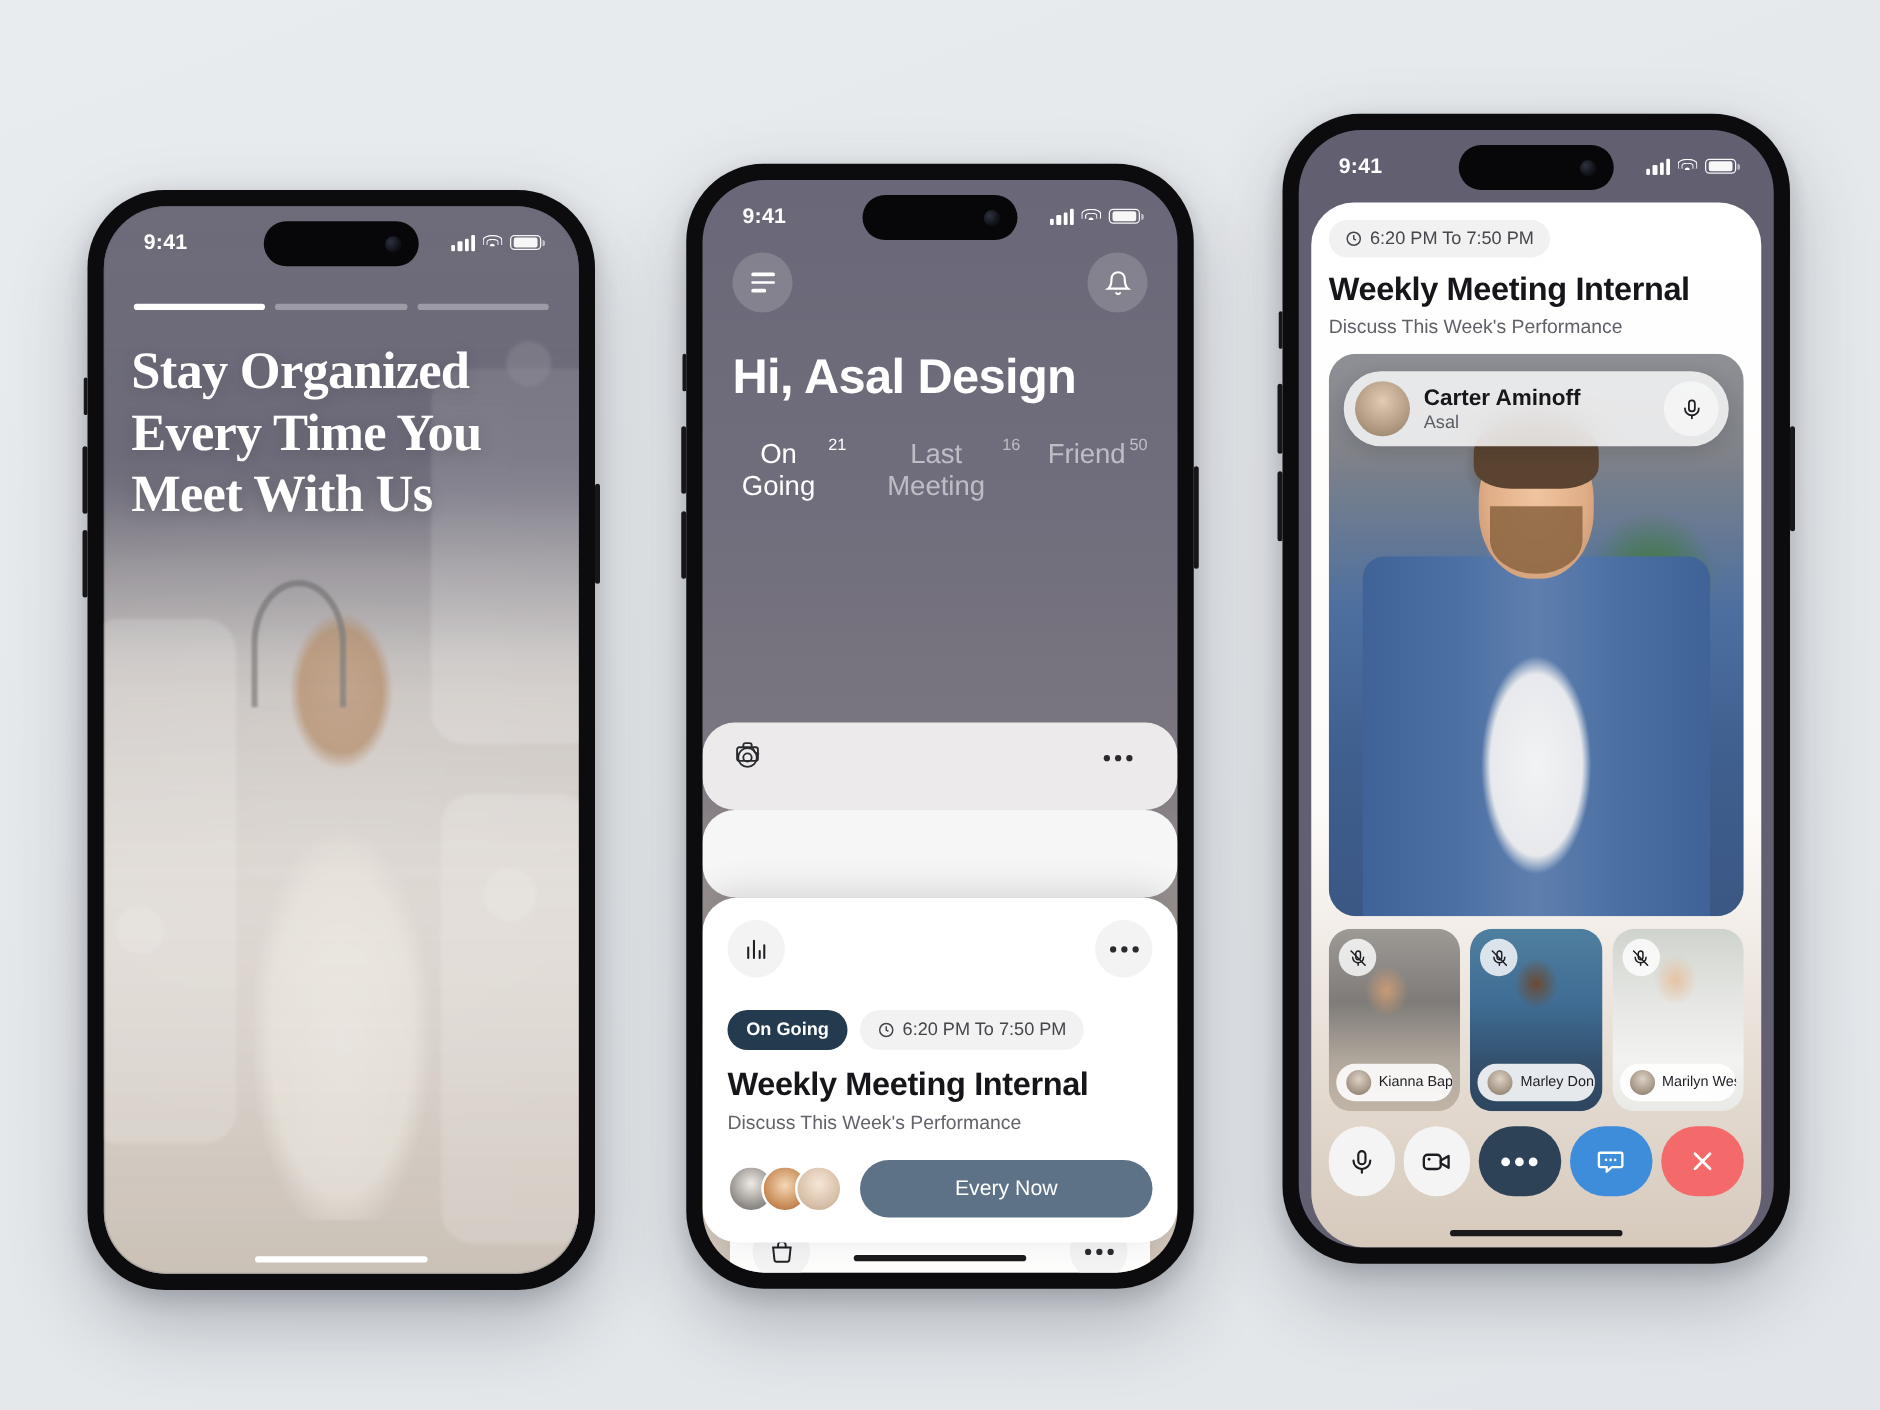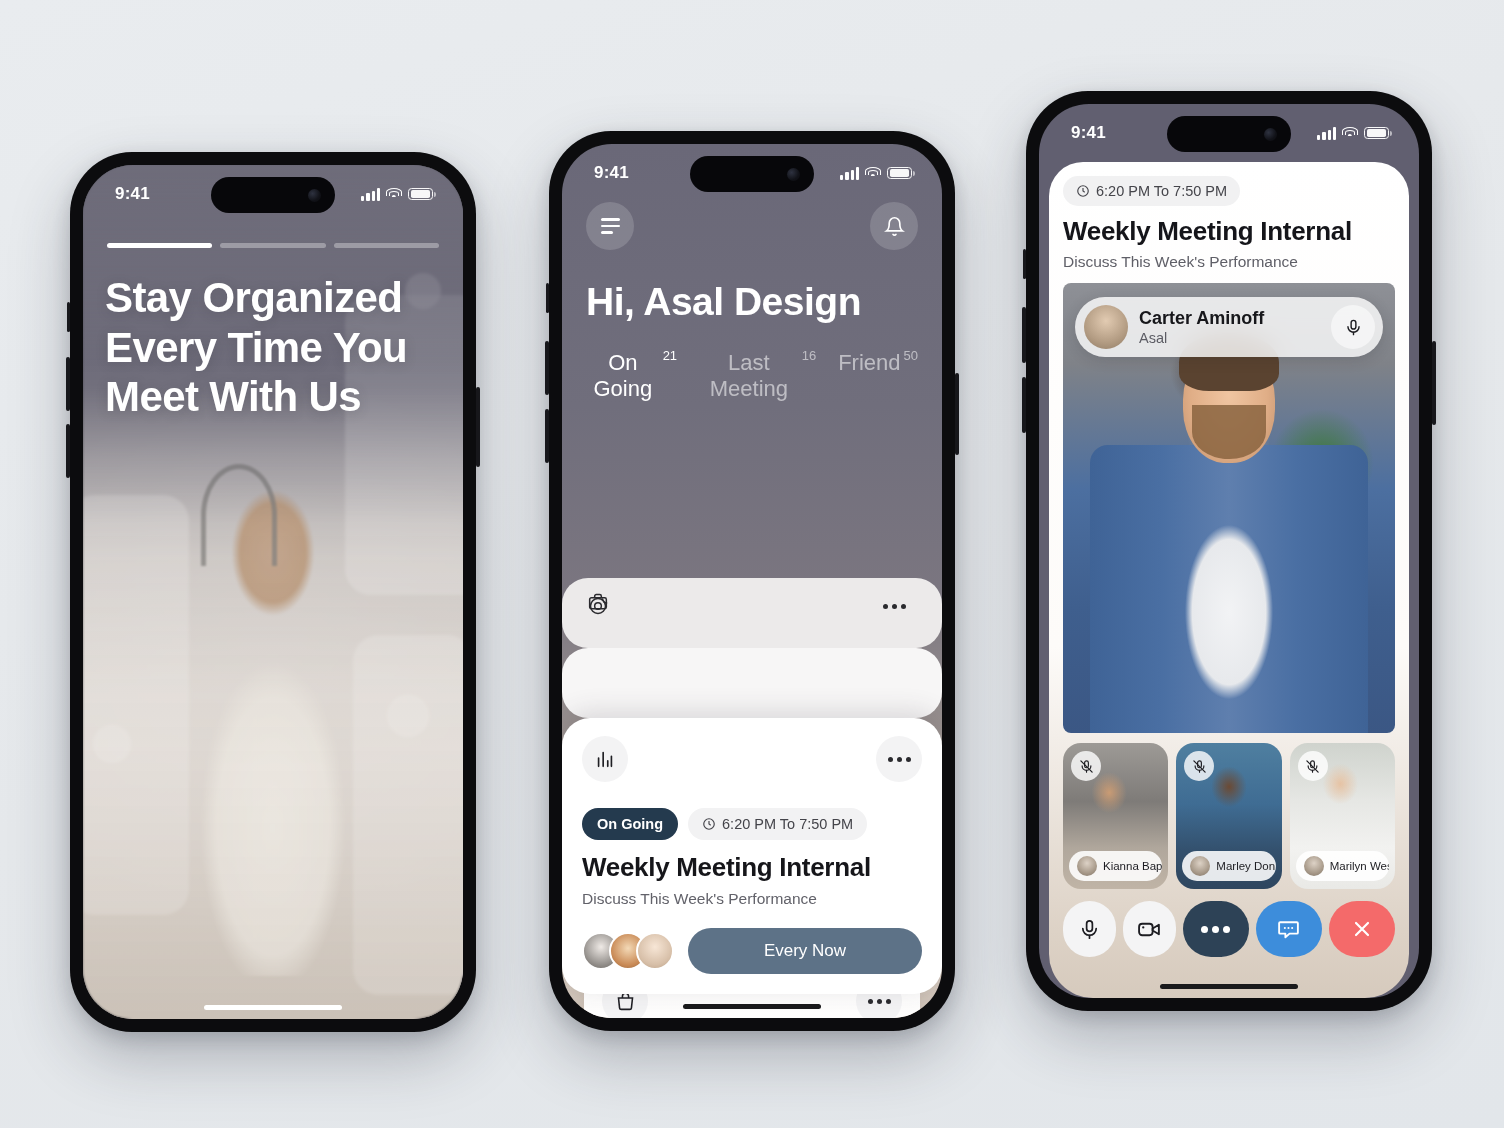--- a/index.html
+++ b/index.html
@@ -81,21 +81,21 @@
     border:5px solid #60605f; border-bottom:none; border-radius:50% 50% 0 0; opacity:.75;}
   .p1-veil { position:absolute; inset:0; background:
       linear-gradient(180deg, rgba(110,108,122,.92) 0%, rgba(110,108,122,.52) 23%,
       rgba(210,204,198,.30) 42%, rgba(225,219,212,.34) 70%, rgba(206,197,187,.40) 100%);
     backdrop-filter: blur(1px); }
   .p1-progress { position:absolute; top:78px; left:24px; right:24px; display:flex; gap:8px; z-index:20;}
   .p1-progress i { flex:1; height:5px; border-radius:3px; background:rgba(255,255,255,.33); display:block;}
   .p1-progress i.on { background:#ffffff; }
   .p1-title { position:absolute; top:108px; left:22px; right:18px; z-index:20;
     color:#fff; font-size:42px; line-height:1.18; font-weight:700; letter-spacing:-0.6px;
-    text-shadow:0 2px 12px rgba(50,48,60,.22); }
+    text-shadow:0 2px 12px rgba(50,48,60,.22);font-family:Liberation Serif, serif; }
   .p1-next { position:absolute; left:24px; right:24px; bottom:62px; height:58px; z-index:20;
     background:#2d4256; color:#fff; border-radius:30px; border:none; cursor:pointer;
     font-family:inherit; font-size:20px; font-weight:600; letter-spacing:.2px;
     box-shadow:0 6px 18px rgba(30,42,56,.22); }
 
   
   #phone2 { left:549px; top:131px; width:406px; height:900px; }
   #p2-screen { background: linear-gradient(180deg,#6a6878 0%, #706e7c 30%, #7b7680 52%,
       #a49b95 72%, #c6bbb1 86%, #d5c9be 100%); }
   .p2-top { position:absolute; top:58px; left:0; right:0; padding:0 24px; z-index:12; }
@@ -151,21 +151,21 @@
   
   #phone3 { left:1026px; top:91px; width:406px; height:920px; }
   #p3-screen { background:#615f70; }
   .p3-sheet { position:absolute; top:58px; left:10px; right:10px; bottom:0;
     background:linear-gradient(180deg,#ffffff 0%,#fdfbf9 58%, #ddd2c6 92%, #d6cabd 100%);
     border-radius:34px 34px 44px 44px; padding:14px 14px 0; }
   .p3-time { display:inline-flex; align-items:center; gap:6px; background:#f1f1f2;
     color:#45454b; font-size:14.5px; padding:7px 13px; border-radius:15px; }
   .p3-title { margin-top:10px; font-size:26px; font-weight:700; color:#15151a; letter-spacing:-.3px;}
   .p3-desc { margin-top:6px; font-size:15.5px; color:#5f5f67; }
-  .p3-video { position:relative; margin-top:12px; height:450px; border-radius:8px; overflow:hidden;
+  .p3-video { position:relative; margin-top:12px; height:450px; border-radius:22px; overflow:hidden;
     background:
       radial-gradient(ellipse 30% 16% at 64% 74%, #2f5c2c 0%, rgba(47,92,44,0) 62%),
       radial-gradient(ellipse 26% 20% at 78% 40%, #3d7a34 0%, rgba(61,122,52,0) 60%),
       radial-gradient(ellipse 22% 14% at 46% 20%, #4a3c33 0%, rgba(74,60,51,0) 62%),
       radial-gradient(ellipse 18% 14% at 50% 33%, #e2b896 0%, rgba(226,184,150,0) 70%),
       radial-gradient(ellipse 30% 30% at 50% 74%, #eef0f2 0%, rgba(238,240,242,0) 62%),
       linear-gradient(180deg,#8e9096 0%, #7f8288 18%, #4c6fa0 46%, #3f5f8e 72%, #3b5784 100%);
   }
   .p3-vbody { position:absolute; left:8%; top:36%; width:84%; height:64%;
     background:

